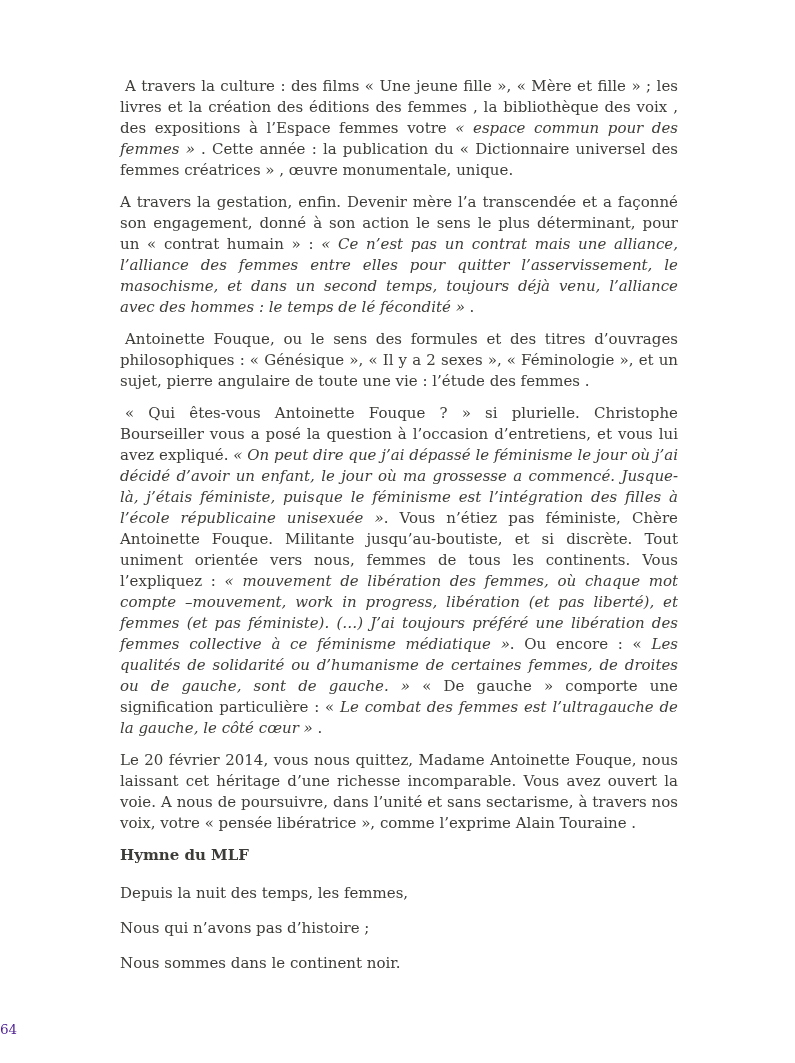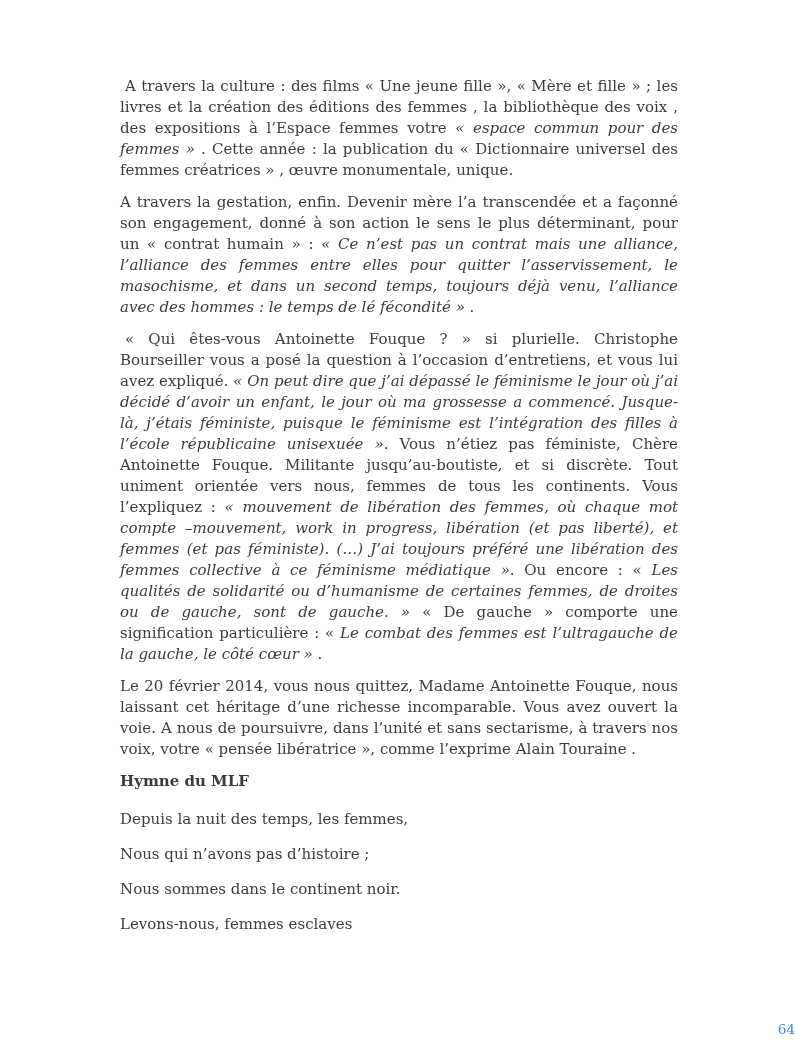--- a/index.html
+++ b/index.html
@@ -26,34 +26,34 @@
   .justified { text-align: justify; }
   .indent { text-indent: 5px; }
   .heading { font-weight: bold; margin-bottom: 17px; }
   .verse { margin-bottom: 14px; }
   .it { font-style: italic; }
   .page-number {
     position: absolute;
     bottom: 26px;
     left: 0;
     width: 100%;
-    text-align: right;
+    text-align: left;
     font-size: 13.5px;
-    color: #3b82f6;
+    color: #4c1d95;
   }
 </style>
 </head>
 <body>
 
 <div class="page">
   <main>
       <p class="block justified indent"><span>A travers la culture : des films « Une jeune fille », « Mère et fille » ; les livres et la création des éditions des femmes , la bibliothèque des voix , des expositions à l’Espace femmes votre </span><span class="it">« espace commun pour des femmes »</span><span> . Cette année : la publication du « Dictionnaire universel des femmes créatrices » , œuvre monumentale, unique.</span></p>
       <p class="block justified"><span>A travers la gestation, enfin. Devenir mère l’a transcendée et a façonné son engagement, donné à son action le sens le plus déterminant, pour un « contrat humain » : </span><span class="it">« Ce n’est pas un contrat mais une alliance, l’alliance des femmes entre elles pour quitter l’asservissement, le masochisme, et dans un second temps, toujours déjà venu, l’alliance avec des hommes : le temps de lé fécondité »</span><span> .</span></p>
+      <p class="block justified indent"><span>Antoinette Fouque, ou le sens des formules et des titres d’ouvrages philosophiques : « Génésique », « Il y a 2 sexes », « Féminologie », et un sujet, pierre angulaire de toute une vie : l’étude des femmes .</span></p>
       <p class="block justified indent"><span>« Qui êtes-vous Antoinette Fouque ? » si plurielle. Christophe Bourseiller vous a posé la question à l’occasion d’entretiens, et vous lui avez expliqué. </span><span class="it">« On peut dire que j’ai dépassé le féminisme le jour où j’ai décidé d’avoir un enfant, le jour où ma grossesse a commencé. Jusque-là, j’étais féministe, puisque le féminisme est l’intégration des filles à l’école républicaine unisexuée »</span><span>. Vous n’étiez pas féministe, Chère Antoinette Fouque. Militante jusqu’au-boutiste, et si discrète. Tout uniment orientée vers nous, femmes de tous les continents. Vous l’expliquez : </span><span class="it">« mouvement de libération des femmes, où chaque mot compte –mouvement, work in progress, libération (et pas liberté), et femmes (et pas féministe). (…) J’ai toujours préféré une libération des femmes collective à ce féminisme médiatique »</span><span>. Ou encore : « </span><span class="it">Les qualités de solidarité ou d’humanisme de certaines femmes, de droites ou de gauche, sont de gauche. »</span><span> « De gauche » comporte une signification particulière : « </span><span class="it">Le combat des femmes est l’ultragauche de la gauche, le côté cœur »</span><span> .</span></p>
       <p class="block justified"><span>Le 20 février 2014, vous nous quittez, Madame Antoinette Fouque, nous laissant cet héritage d’une richesse incomparable. Vous avez ouvert la voie. A nous de poursuivre, dans l’unité et sans sectarisme, à travers nos voix, votre « pensée libératrice », comme l’exprime Alain Touraine .</span></p>
       <p class="block heading"><span>Hymne du MLF</span></p>
       <p class="block verse"><span>Depuis la nuit des temps, les femmes,</span></p>
       <p class="block verse"><span>Nous qui n’avons pas d’histoire ;</span></p>
       <p class="block verse"><span>Nous sommes dans le continent noir.</span></p>
-      <p class="block verse"><span>Levons-nous, femmes esclaves</span></p>
     </main>
   <div class="page-number">64</div>
 </div>
 
 </body></html>

